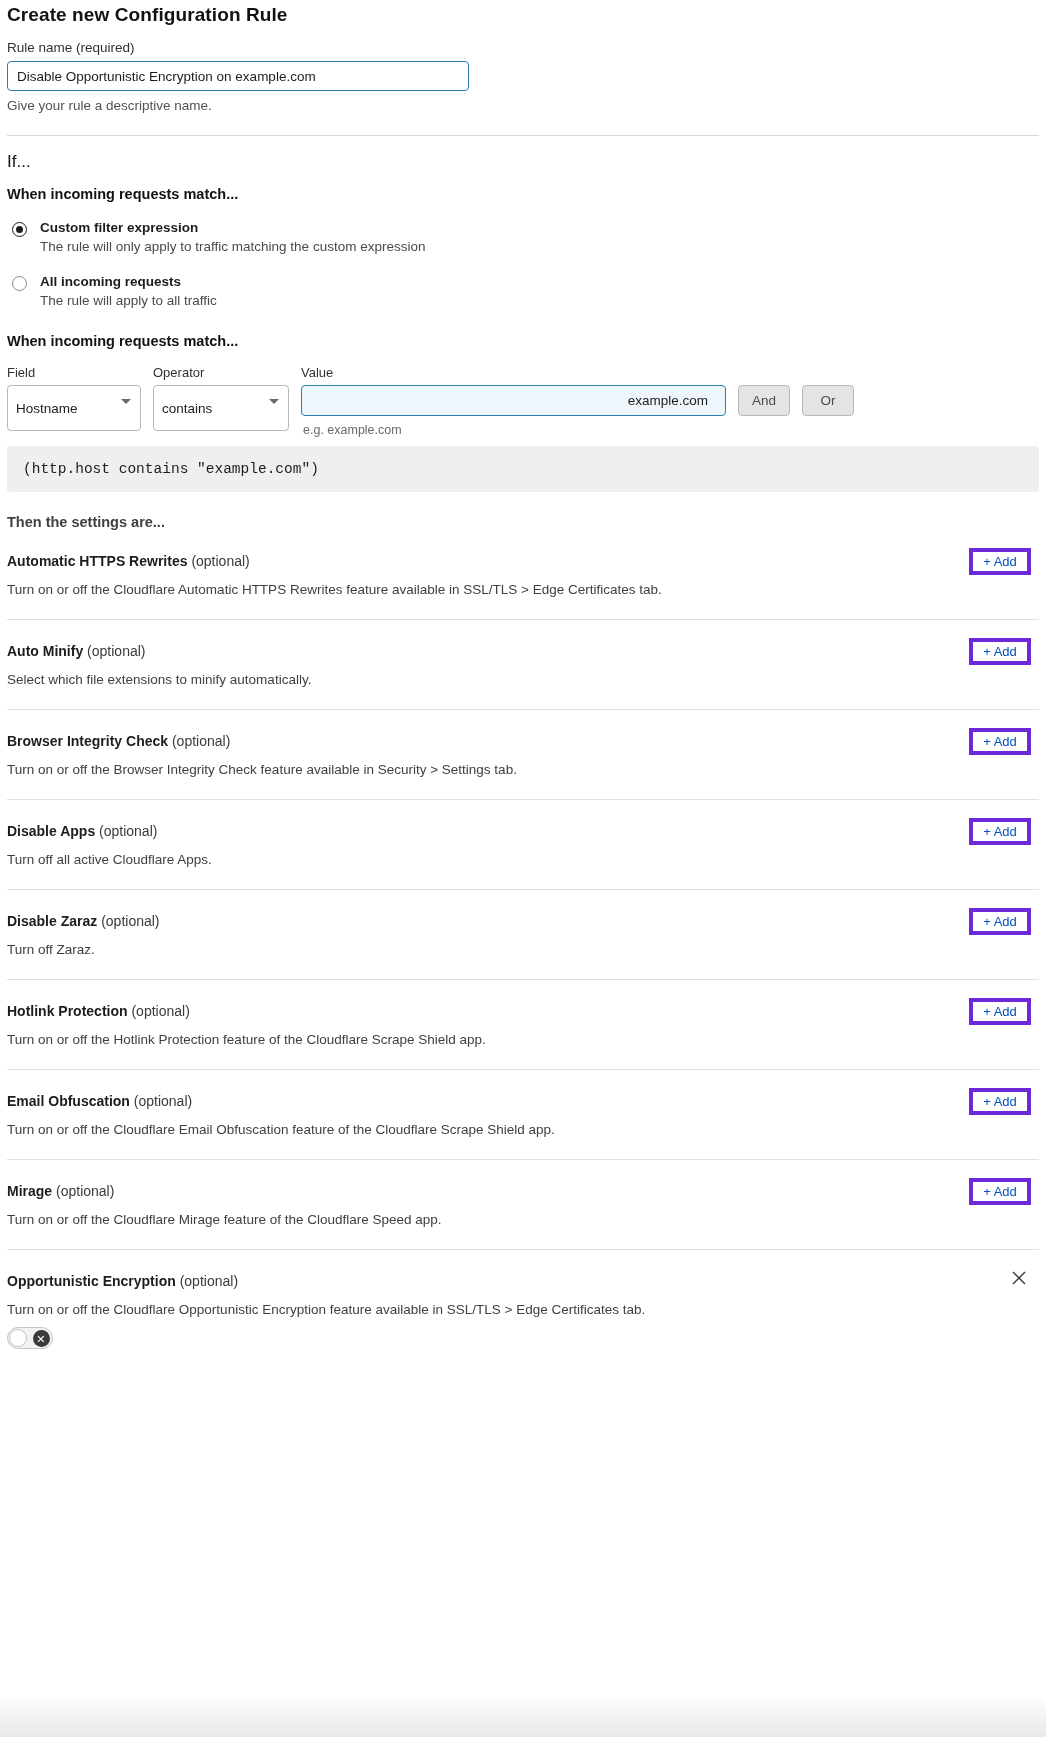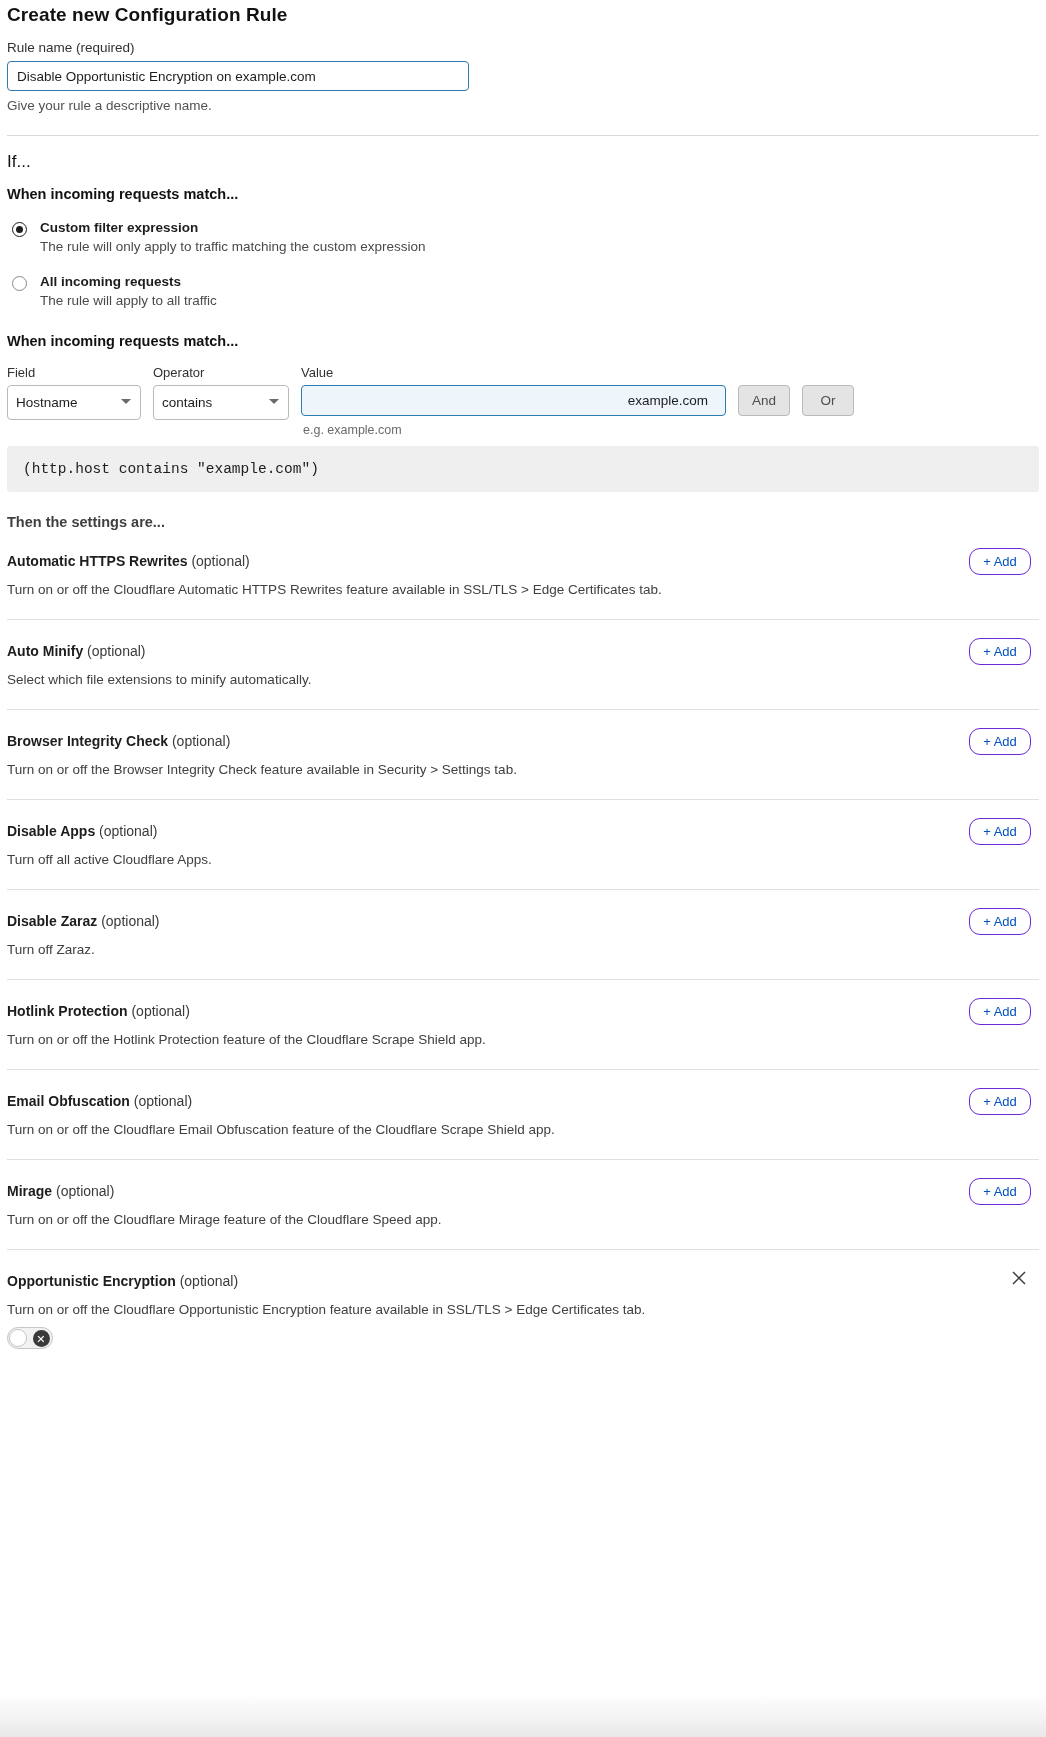--- a/index.html
+++ b/index.html
@@ -117,21 +117,21 @@
     margin-top: 2px;
   }
   .field-col { display: flex; flex-direction: column; }
   .col-label {
     font-size: 13px;
     color: #313131;
     margin-bottom: 5px;
   }
   .select {
     position: relative;
-    height: 35px;
+    height: 46px;
     border: 1px solid #b9b9b9;
     border-radius: 4px;
     background: #fff;
     font-size: 13.5px;
     color: #1d1d1d;
     display: flex;
     align-items: center;
     padding: 0 26px 0 8px;
   }
   .select .caret {
@@ -224,22 +224,22 @@
     font-size: 13.5px;
     color: #404040;
     margin-top: 13px;
   }
   .add-btn {
     position: absolute;
     right: 8px;
     top: 18px;
     width: 62px;
     height: 27px;
-    border: 1px solid #6d28d9;
-    border-radius: 11px;
+    border: 4px solid #6d28d9;
+    border-radius: 0;
     background: #fff;
     color: #0051c3;
     font-size: 13px;
     display: flex;
     align-items: center;
     justify-content: center;
     cursor: pointer;
   }
   .close-x {
     position: absolute;

